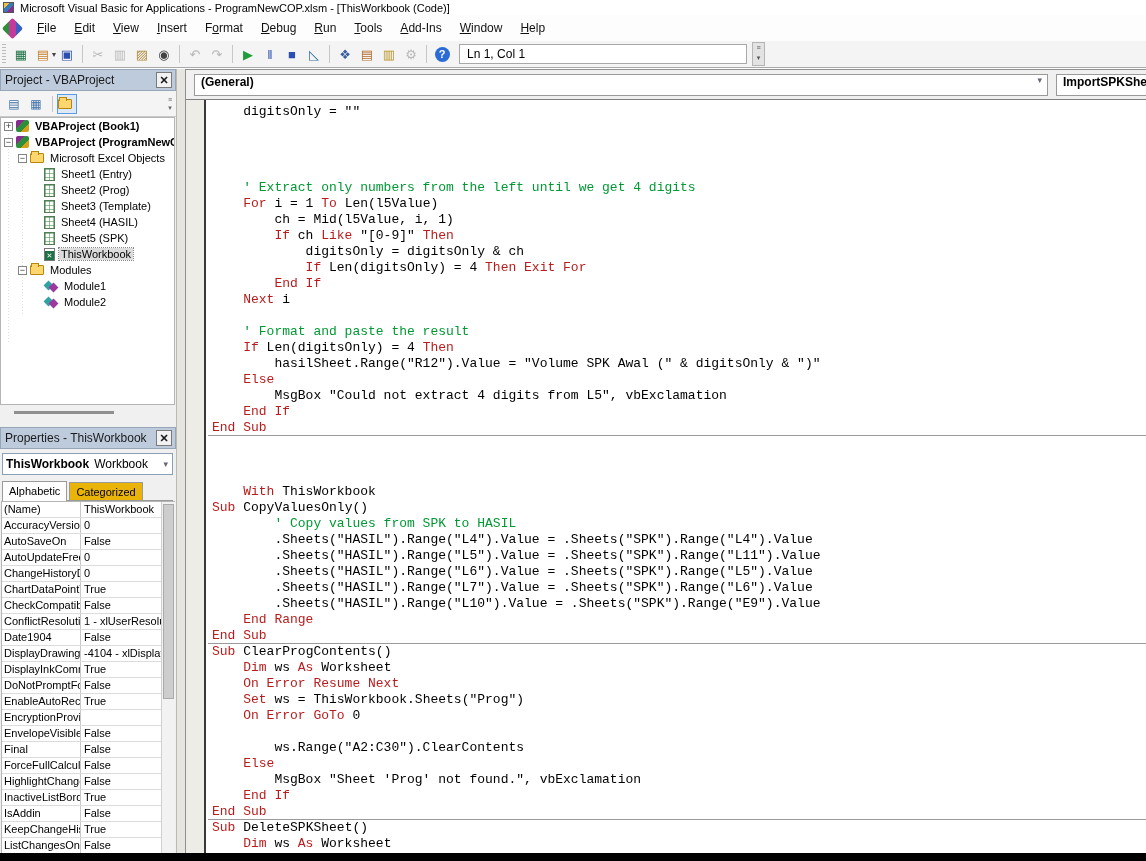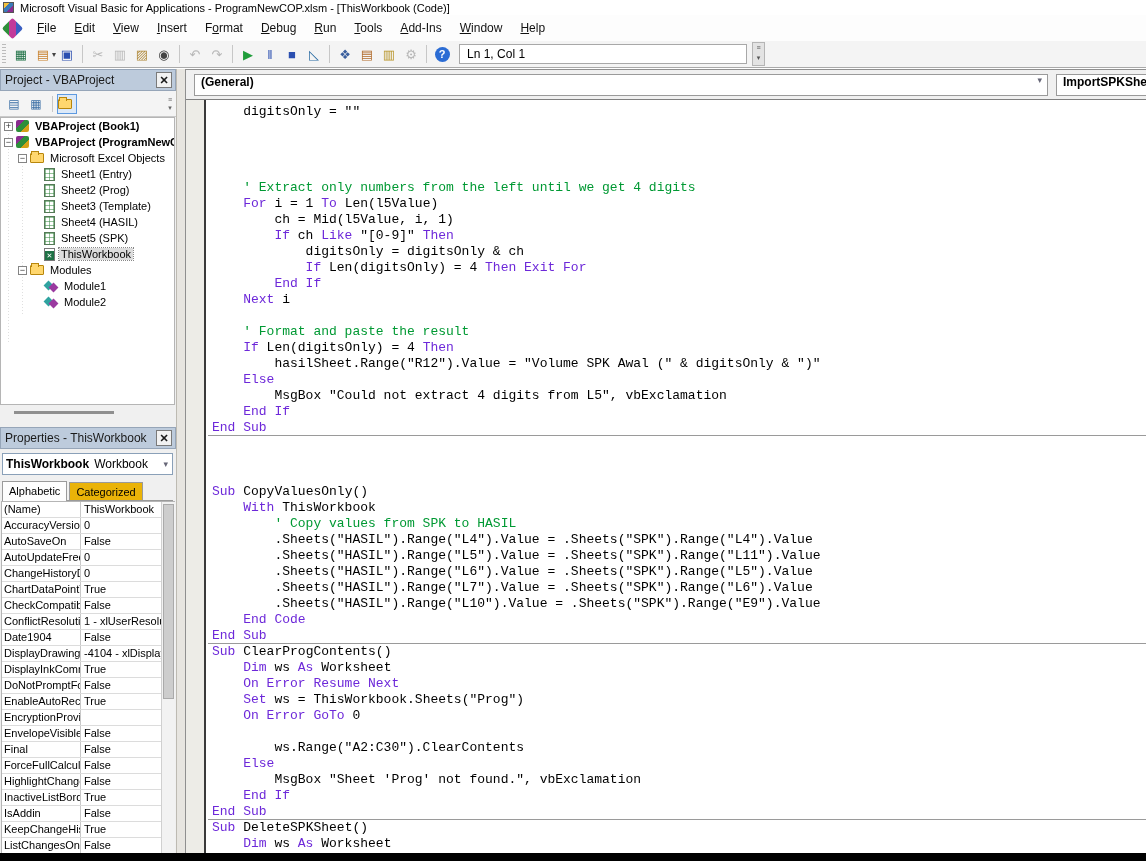--- a/index.html
+++ b/index.html
@@ -102,21 +102,21 @@
   #combo-general { left:8px; width:854px; }
   #combo-proc { left:870px; width:240px; }
   .code-combo .chev { margin-left:auto; font-size:9px; color:#667; font-weight:normal; padding-right:5px; }
   #code-area { position:absolute; left:0; top:30px; right:0; bottom:0; background:#fff; overflow:hidden; }
   #code-margin { position:absolute; left:0; top:0; width:20px; height:100%; background:#edece7;
     border-right:2px solid #3a3a3a; }
   #code-lines { position:absolute; left:22px; top:0; right:0; bottom:0; padding-top:4px;
     font-family:"Liberation Mono", monospace; font-size:13px; overflow:hidden; }
   .code-line { height:16px; line-height:16px; white-space:pre; }
   .code-line.sep { border-bottom:1px solid #9a9a9a; height:16px; }
-  .k { color:#6d28d9; } .c { color:#009933; } .n { color:#000; }
+  .k { color:#b91c1c; } .c { color:#009933; } .n { color:#000; }
   
   #bottom-bar { position:absolute; left:0; bottom:0; width:100%; height:8px; background:#000; z-index:60; }
 </style>
 </head>
 <body>
 
 <div id="titlebar">
   <span id="app-icon"></span>
   <span>Microsoft Visual Basic for Applications - ProgramNewCOP.xlsm - [ThisWorkbook (Code)]</span>
 </div>
@@ -398,29 +398,29 @@
           <div class="code-line" style="padding-left: 35.2px;"><span class="c">' Format and paste the result</span></div>
           <div class="code-line" style="padding-left: 35.2px;"><span class="k">If </span><span class="n">Len(digitsOnly) = 4 </span><span class="k">Then</span></div>
           <div class="code-line" style="padding-left: 66.4px;"><span class="n">hasilSheet.Range("R12").Value = "Volume SPK Awal (" &amp; digitsOnly &amp; ")"</span></div>
           <div class="code-line" style="padding-left: 35.2px;"><span class="k">Else</span></div>
           <div class="code-line" style="padding-left: 66.4px;"><span class="n">MsgBox "Could not extract 4 digits from L5", vbExclamation</span></div>
           <div class="code-line" style="padding-left: 35.2px;"><span class="k">End If</span></div>
           <div class="code-line sep" style="padding-left: 4px;"><span class="k">End Sub</span></div>
           <div class="code-line" style="padding-left: 4px;"></div>
           <div class="code-line" style="padding-left: 4px;"></div>
           <div class="code-line" style="padding-left: 4px;"></div>
+          <div class="code-line" style="padding-left: 35.2px;"><span class="k">With </span><span class="n">ThisWorkbook</span></div>
           <div class="code-line" style="padding-left: 4px;"><span class="k">Sub </span><span class="n">CopyValuesOnly()</span></div>
-          <div class="code-line" style="padding-left: 35.2px;"><span class="k">With </span><span class="n">ThisWorkbook</span></div>
           <div class="code-line" style="padding-left: 66.4px;"><span class="c">' Copy values from SPK to HASIL</span></div>
           <div class="code-line" style="padding-left: 66.4px;"><span class="n">.Sheets("HASIL").Range("L4").Value = .Sheets("SPK").Range("L4").Value</span></div>
           <div class="code-line" style="padding-left: 66.4px;"><span class="n">.Sheets("HASIL").Range("L5").Value = .Sheets("SPK").Range("L11").Value</span></div>
           <div class="code-line" style="padding-left: 66.4px;"><span class="n">.Sheets("HASIL").Range("L6").Value = .Sheets("SPK").Range("L5").Value</span></div>
           <div class="code-line" style="padding-left: 66.4px;"><span class="n">.Sheets("HASIL").Range("L7").Value = .Sheets("SPK").Range("L6").Value</span></div>
           <div class="code-line" style="padding-left: 66.4px;"><span class="n">.Sheets("HASIL").Range("L10").Value = .Sheets("SPK").Range("E9").Value</span></div>
-          <div class="code-line" style="padding-left: 35.2px;"><span class="k">End Code</span></div>
+          <div class="code-line" style="padding-left: 35.2px;"><span class="k">End Range</span></div>
           <div class="code-line sep" style="padding-left: 4px;"><span class="k">End Sub</span></div>
           <div class="code-line" style="padding-left: 4px;"><span class="k">Sub </span><span class="n">ClearProgContents()</span></div>
           <div class="code-line" style="padding-left: 35.2px;"><span class="k">Dim </span><span class="n">ws </span><span class="k">As </span><span class="n">Worksheet</span></div>
           <div class="code-line" style="padding-left: 35.2px;"><span class="k">On Error Resume Next</span></div>
           <div class="code-line" style="padding-left: 35.2px;"><span class="k">Set </span><span class="n">ws = ThisWorkbook.Sheets("Prog")</span></div>
           <div class="code-line" style="padding-left: 35.2px;"><span class="k">On Error GoTo </span><span class="n">0</span></div>
           <div class="code-line" style="padding-left: 4px;"></div>
           <div class="code-line" style="padding-left: 66.4px;"><span class="n">ws.Range("A2:C30").ClearContents</span></div>
           <div class="code-line" style="padding-left: 35.2px;"><span class="k">Else</span></div>
           <div class="code-line" style="padding-left: 66.4px;"><span class="n">MsgBox "Sheet 'Prog' not found.", vbExclamation</span></div>

